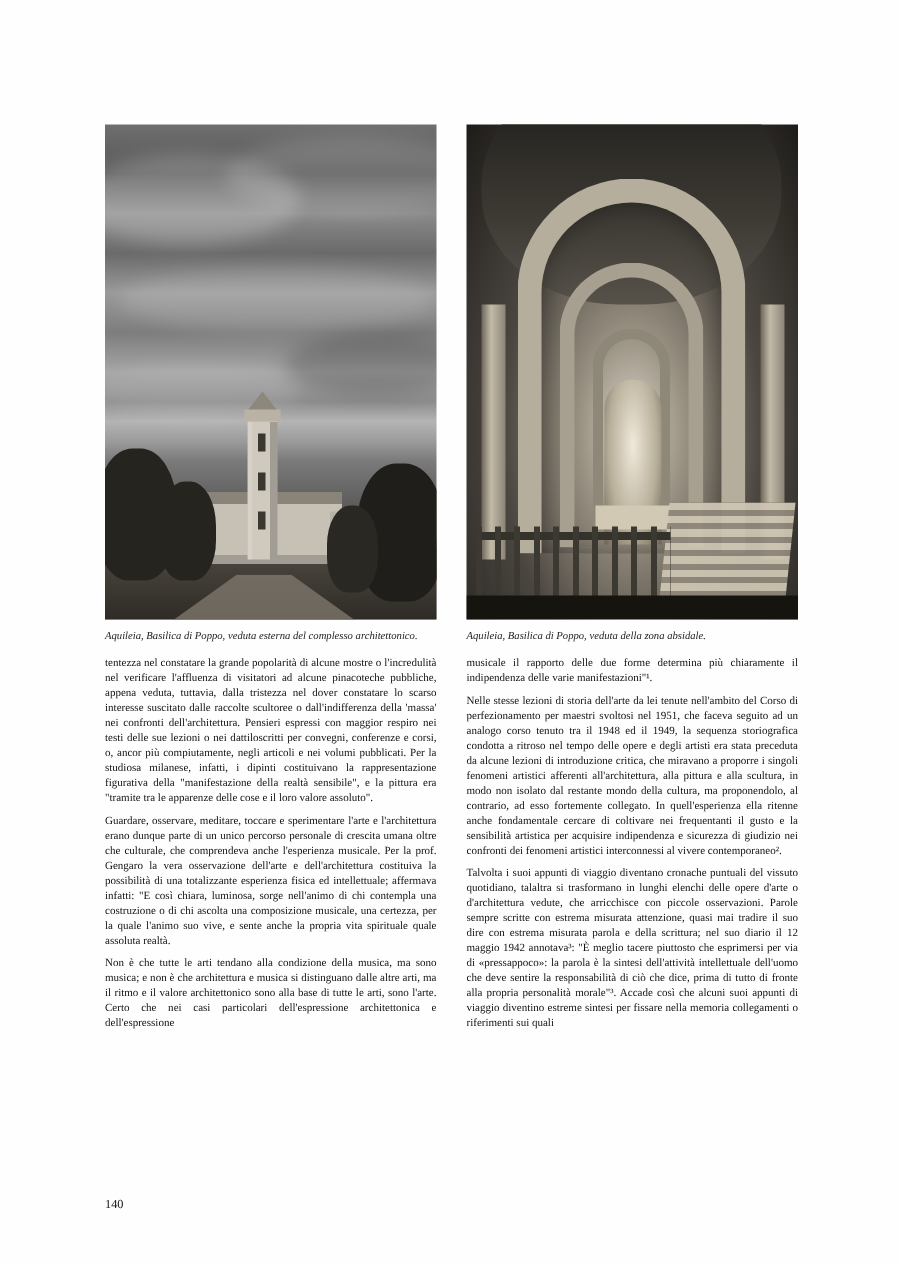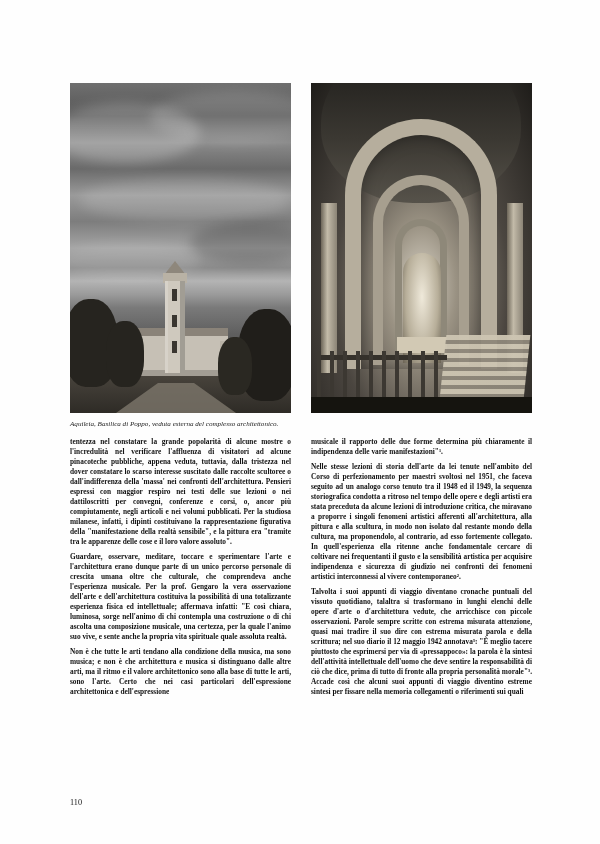--- a/index.html
+++ b/index.html
@@ -259,21 +259,20 @@
     width: 221px;
     font-size: 7.35px;
     line-height: 1.365;
     text-align: justify;
     color: #111;
     hyphens: manual;
   }
   .col p {
     margin: 0 0 0 0;
     text-indent: 0;
-    font-weight: bold;
   }
   .col p + p {
     margin-top: 5px;
   }
   .folio {
     position: absolute;
     left: 70px;
     top: 798px;
     font-size: 8.2px;
     color: #111;
@@ -320,32 +319,33 @@
         <div class="col-r"></div>
         <div class="arch-big"></div>
         <div class="arch-mid"></div>
         <div class="arch-small"></div>
         <div class="apse-glow"></div>
         <div class="altar"></div>
         <div class="steps"></div>
         <div class="rail"></div>
         <div class="floor-dark"></div>
       </div>
+      <div class="caption">Aquileia, Basilica di Poppo, veduta della zona absidale.</div>
     </div>
 
   </div>
 
   <div class="columns">
     <div class="col">
       <p>tentezza nel constatare la grande popolarità di alcune mostre o l'incredulità nel verificare l'affluenza di visitatori ad alcune pinacoteche pubbliche, appena veduta, tuttavia, dalla tristezza nel dover constatare lo scarso interesse suscitato dalle raccolte scultoree o dall'indifferenza della 'massa' nei confronti dell'architettura. Pensieri espressi con maggior respiro nei testi delle sue lezioni o nei dattiloscritti per convegni, conferenze e corsi, o, ancor più compiutamente, negli articoli e nei volumi pubblicati. Per la studiosa milanese, infatti, i dipinti costituivano la rappresentazione figurativa della "manifestazione della realtà sensibile", e la pittura era "tramite tra le apparenze delle cose e il loro valore assoluto".</p>
       <p>Guardare, osservare, meditare, toccare e sperimentare l'arte e l'architettura erano dunque parte di un unico percorso personale di crescita umana oltre che culturale, che comprendeva anche l'esperienza musicale. Per la prof. Gengaro la vera osservazione dell'arte e dell'architettura costituiva la possibilità di una totalizzante esperienza fisica ed intellettuale; affermava infatti: "E così chiara, luminosa, sorge nell'animo di chi contempla una costruzione o di chi ascolta una composizione musicale, una certezza, per la quale l'animo suo vive, e sente anche la propria vita spirituale quale assoluta realtà.</p>
       <p>Non è che tutte le arti tendano alla condizione della musica, ma sono musica; e non è che architettura e musica si distinguano dalle altre arti, ma il ritmo e il valore architettonico sono alla base di tutte le arti, sono l'arte. Certo che nei casi particolari dell'espressione architettonica e dell'espressione</p>
     </div>
     <div class="col">
       <p>musicale il rapporto delle due forme determina più chiaramente il indipendenza delle varie manifestazioni"¹.</p>
       <p>Nelle stesse lezioni di storia dell'arte da lei tenute nell'ambito del Corso di perfezionamento per maestri svoltosi nel 1951, che faceva seguito ad un analogo corso tenuto tra il 1948 ed il 1949, la sequenza storiografica condotta a ritroso nel tempo delle opere e degli artisti era stata preceduta da alcune lezioni di introduzione critica, che miravano a proporre i singoli fenomeni artistici afferenti all'architettura, alla pittura e alla scultura, in modo non isolato dal restante mondo della cultura, ma proponendolo, al contrario, ad esso fortemente collegato. In quell'esperienza ella ritenne anche fondamentale cercare di coltivare nei frequentanti il gusto e la sensibilità artistica per acquisire indipendenza e sicurezza di giudizio nei confronti dei fenomeni artistici interconnessi al vivere contemporaneo².</p>
       <p>Talvolta i suoi appunti di viaggio diventano cronache puntuali del vissuto quotidiano, talaltra si trasformano in lunghi elenchi delle opere d'arte o d'architettura vedute, che arricchisce con piccole osservazioni. Parole sempre scritte con estrema misurata attenzione, quasi mai tradire il suo dire con estrema misurata parola e della scrittura; nel suo diario il 12 maggio 1942 annotava³: "È meglio tacere piuttosto che esprimersi per via di «pressappoco»: la parola è la sintesi dell'attività intellettuale dell'uomo che deve sentire la responsabilità di ciò che dice, prima di tutto di fronte alla propria personalità morale"³. Accade così che alcuni suoi appunti di viaggio diventino estreme sintesi per fissare nella memoria collegamenti o riferimenti sui quali</p>
     </div>
   </div>
 
-  <div class="folio">110</div>
+  <div class="folio">140</div>
 
 </div>
 
 </body></html>

